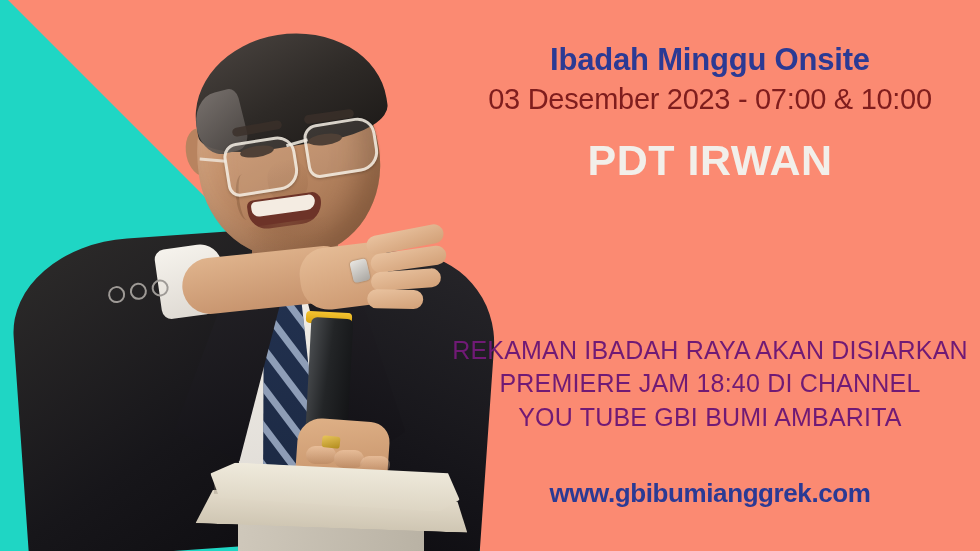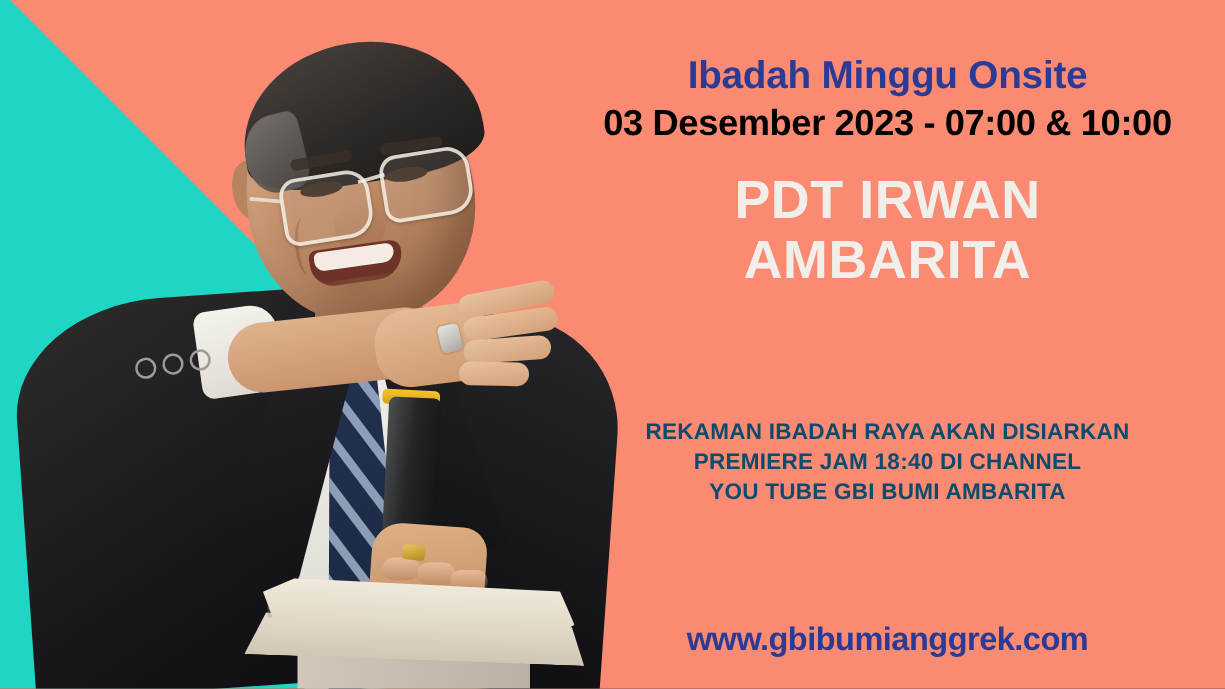--- a/index.html
+++ b/index.html
@@ -408,51 +408,51 @@
     color: #2B3A94;
     font-size: 31px;
     font-weight: bold;
     letter-spacing: -.2px;
     line-height: 1.05;
   }
   .subkicker {
     position: absolute;
     left: 0; top: 84px;
     width: 100%;
-    color: #000000;
+    color: #7f1d1d;
     font-size: 29px;
-    font-weight: bold;
+    font-weight: normal;
     letter-spacing: -.3px;
     line-height: 1.05;
   }
   .name {
     position: absolute;
     left: 0; top: 140px;
     width: 100%;
     color: #F2EFEA;
     font-size: 43px;
     font-weight: bold;
     line-height: .97;
     letter-spacing: .5px;
   }
   .name .l2 { display: block; margin-top: 6px; }
   .notice {
     position: absolute;
     left: 0; top: 334px;
     width: 100%;
-    color: #0c4a6e;
-    font-size: 18px;
-    font-weight: bold;
+    color: #701a75;
+    font-size: 25px;
+    font-weight: normal;
     line-height: 1.33;
     letter-spacing: .2px;
   }
   .notice span { display: block; }
   .site {
     position: absolute;
-    left: 0; top: 496px;
+    left: 0; top: 478px;
     width: 100%;
     color: #2B3A94;
     font-size: 26px;
     font-weight: bold;
     letter-spacing: -.4px;
   }
 </style>
 </head>
 <body>
 
@@ -533,21 +533,20 @@
     <div class="podium-edge"></div>
     <div class="podium-top"></div>
   </div>
 
   <div class="panel">
     <div class="kicker">Ibadah Minggu Onsite</div>
     <div class="subkicker">03 Desember 2023 - 07:00 &amp; 10:00</div>
 
     <div class="name">
       <span class="l1">PDT IRWAN</span>
-      <span class="l2">AMBARITA</span>
     </div>
 
     <div class="notice">
       <span>REKAMAN IBADAH RAYA AKAN DISIARKAN</span>
       <span>PREMIERE JAM 18:40 DI CHANNEL</span>
       <span>YOU TUBE GBI BUMI AMBARITA</span>
     </div>
 
     <div class="site">www.gbibumianggrek.com</div>
   </div>

